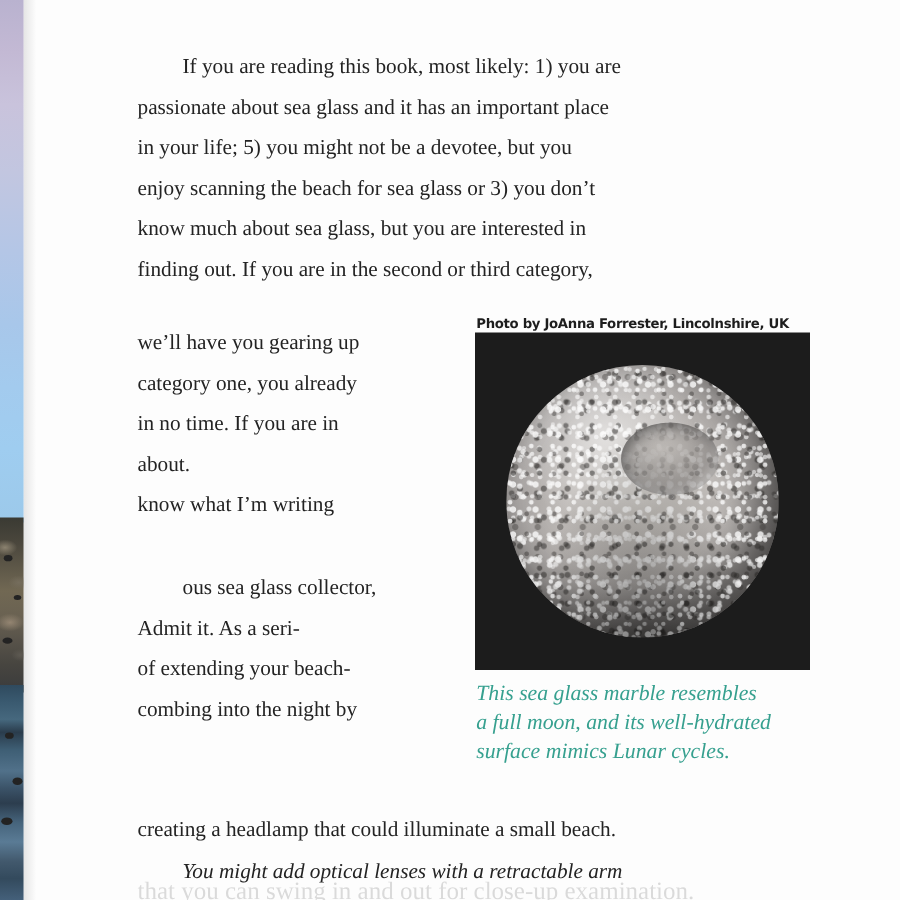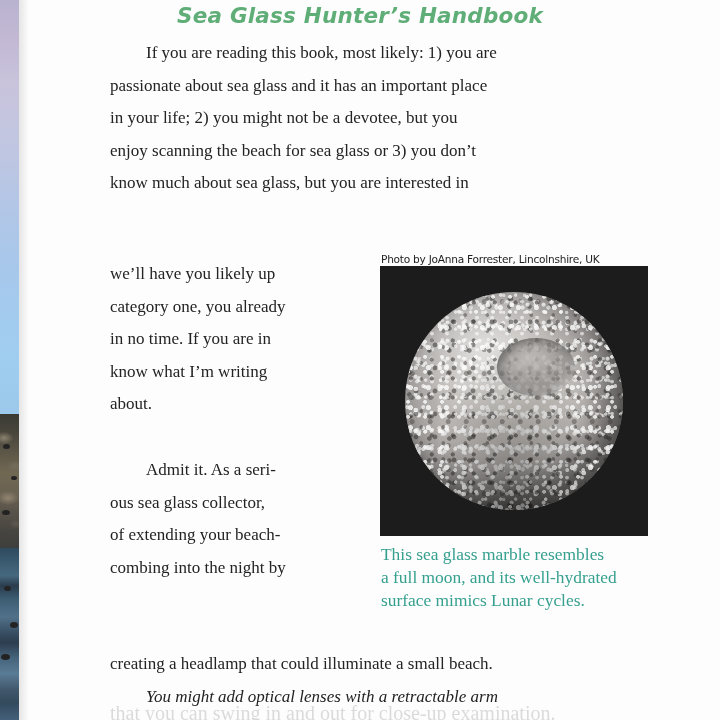--- a/index.html
+++ b/index.html
@@ -178,21 +178,21 @@
     line-height: 19.6px;
     white-space: nowrap;
   }
 
   
   .photo-credit {
     position: absolute;
     left: 381px;
     top: 253px;
     font-family: "DejaVu Sans", sans-serif;
-    font-weight: normal;
+    font-weight: bold;
     font-size: 10.6px;
     letter-spacing: -0.25px;
     color: #1d1d1d;
     white-space: nowrap;
   }
 
   .photo-frame {
     position: absolute;
     left: 380px;
     top: 266px;
@@ -263,20 +263,21 @@
     background: radial-gradient(ellipse at 50% 112%, rgba(0,0,0,.45), rgba(0,0,0,0) 55%);
   }
 
   
   .caption {
     position: absolute;
     left: 381px;
     top: 543px;
     width: 275px;
     font-family: "Liberation Serif", serif;
+    font-style: italic;
     font-size: 17.4px;
     line-height: 23px;
     color: #36a08f;
   }
   .caption .cln { white-space: nowrap; }
 </style>
 </head>
 <body>
 
 <div class="page">
@@ -289,41 +290,41 @@
       <div class="rock-dot" style="left:2px;top:96px;width:8px;height:5px;"></div>
     </div>
     <div class="water">
       <div class="rock-dot" style="left:4px;top:38px;width:7px;height:5px;"></div>
       <div class="rock-dot" style="left:10px;top:74px;width:8px;height:6px;"></div>
       <div class="rock-dot" style="left:1px;top:106px;width:9px;height:6px;"></div>
     </div>
   </div>
   <div class="gutter"></div>
 
-  <div class="title">Sea Glass Hunter’s Handbook</div>
 
   <div class="col para-top">
     <div class="ln">If you are reading this book, most likely: 1) you are</div>
     <div class="ln">passionate about sea glass and it has an important place</div>
-    <div class="ln">in your life; 2) you might not be a devotee, but you</div>
+    <div class="ln">in your life; 5) you might not be a devotee, but you</div>
     <div class="ln">enjoy scanning the beach for sea glass or 3) you don’t</div>
     <div class="ln">know much about sea glass, but you are interested in</div>
+    <div class="ln">finding out. If you are in the second or third category,</div>
   </div>
 
   <div class="col para-narrow">
-    <div class="ln">we’ll have you likely up</div>
+    <div class="ln">we’ll have you gearing up</div>
     <div class="ln">category one, you already</div>
     <div class="ln">in no time. If you are in</div>
+    <div class="ln">about.</div>
     <div class="ln">know what I’m writing</div>
-    <div class="ln">about.</div>
   </div>
 
   <div class="col para-narrow2">
+    <div class="ln">ous sea glass collector,</div>
     <div class="ln">Admit it. As a seri-</div>
-    <div class="ln">ous sea glass collector,</div>
     <div class="ln">of extending your beach-</div>
     <div class="ln">combing into the night by</div>
   </div>
 
   <div class="col para-bottom">
     <div class="ln">creating a headlamp that could illuminate a small beach.</div>
     <div class="ln indent">You might add optical lenses with a retractable arm</div>
   </div>
 
   <div class="clipped-line">that you can swing in and out for close-up examination.</div>

